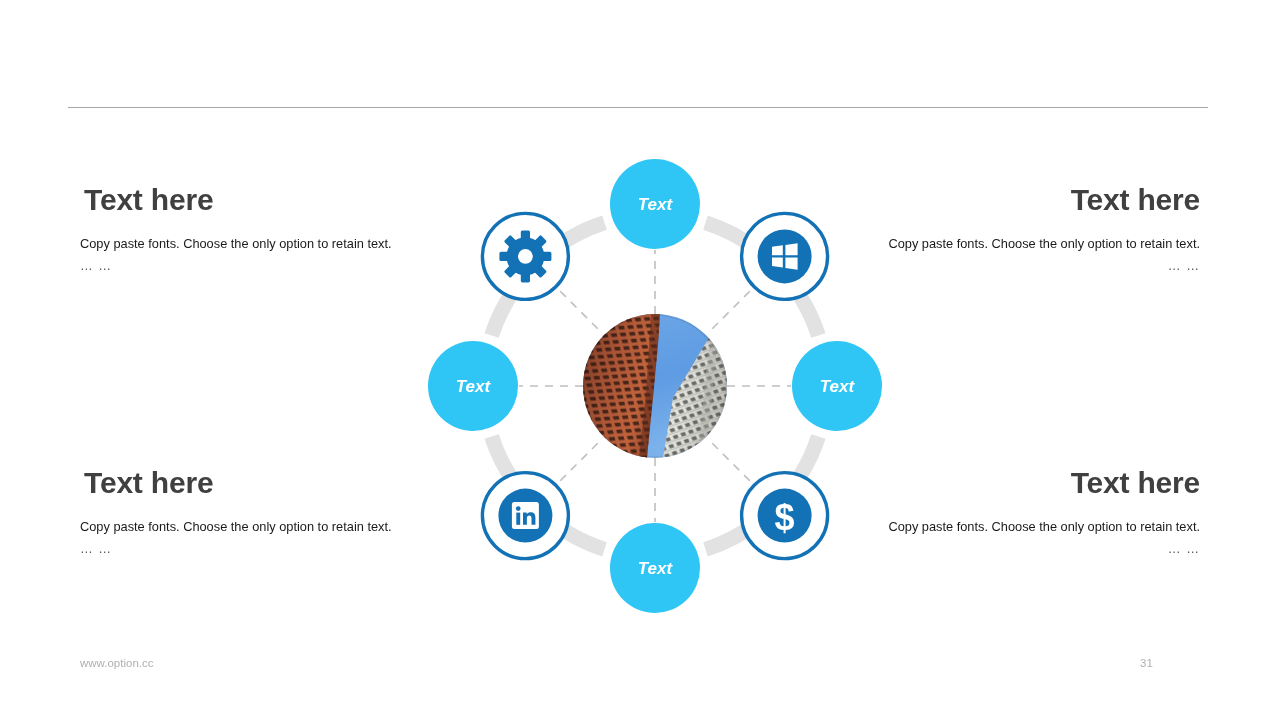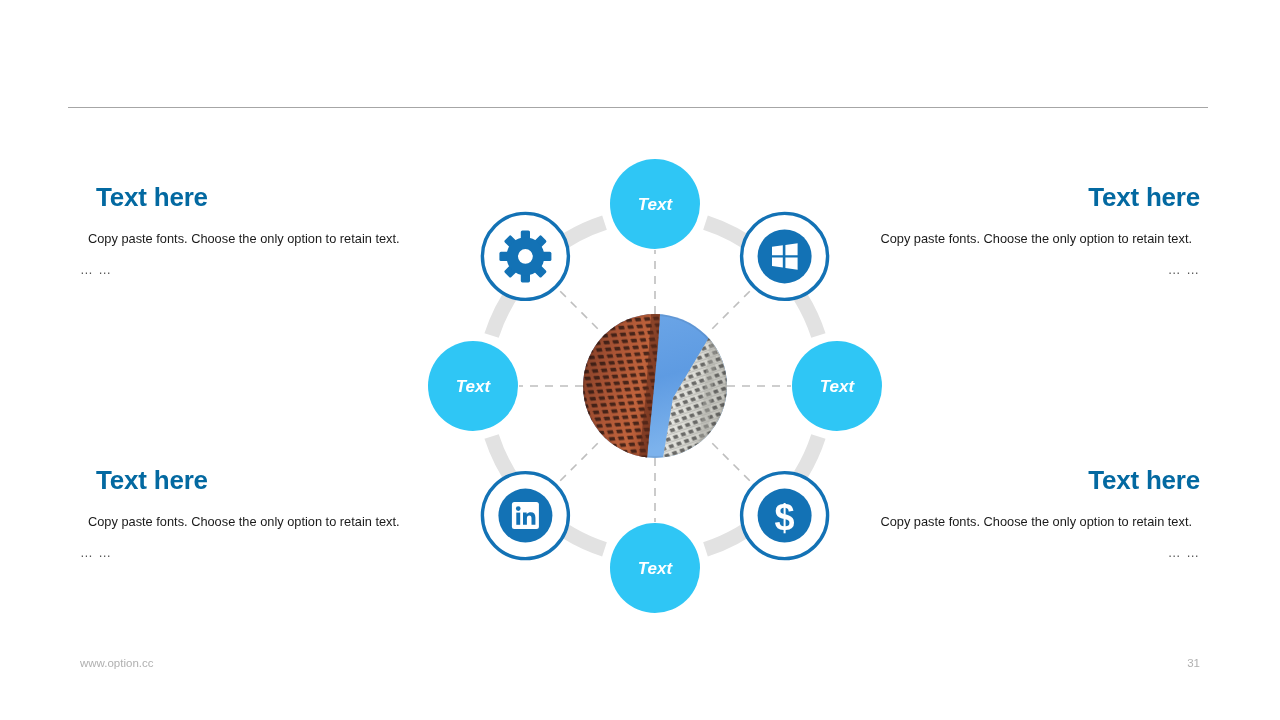--- a/index.html
+++ b/index.html
@@ -39,33 +39,33 @@
   }
   .tb-left  { left: 80px; }
   .tb-right { left: 840px; text-align: right; }
 
   .tb-tl { top: 183px; }
   .tb-bl { top: 466px; }
   .tb-tr { top: 183px; }
   .tb-br { top: 466px; }
 
   .tb-title {
-    font-size: 26px;
+    font-size: 30px;
     font-weight: bold;
-    color: #0369a1;
+    color: #404040;
     line-height: 1.15;
     letter-spacing: -0.2px;
-    margin: 0 0 14px 16px;
+    margin: 0 0 14px 4px;
     white-space: nowrap;
   }
   .tb-body {
     font-size: 12.8px;
     color: #1a1a1a;
     line-height: 1.85;
-    margin: 8px;
+    margin: 0;
     white-space: nowrap;
   }
   .tb-dots {
     font-size: 12.8px;
     color: #555555;
     line-height: 1.7;
     margin: 0;
     letter-spacing: 1px;
   }
 
@@ -97,21 +97,20 @@
     left: 80px;
     top: 657px;
     font-size: 11.5px;
     color: #b0b0b0;
   }
   .footer-page {
     position: absolute;
     left: 1140px;
     top: 657px;
     width: 60px;
-    text-align: right;
     font-size: 11.5px;
     color: #b0b0b0;
   }
 </style>
 </head>
 <body>
 
 <div id="slide">
 
   <div class="divider"></div>

